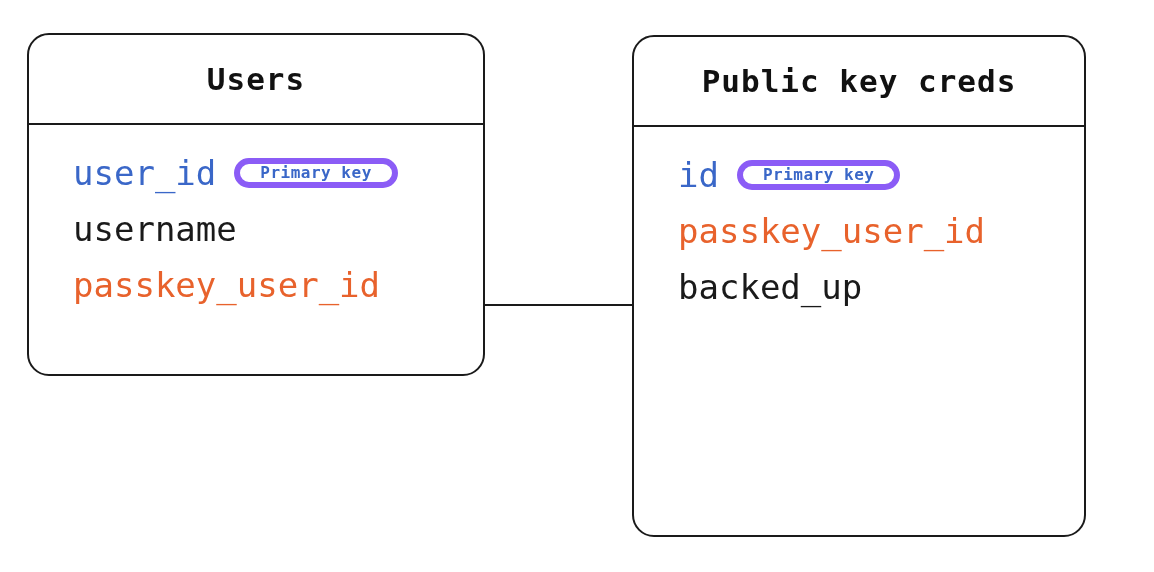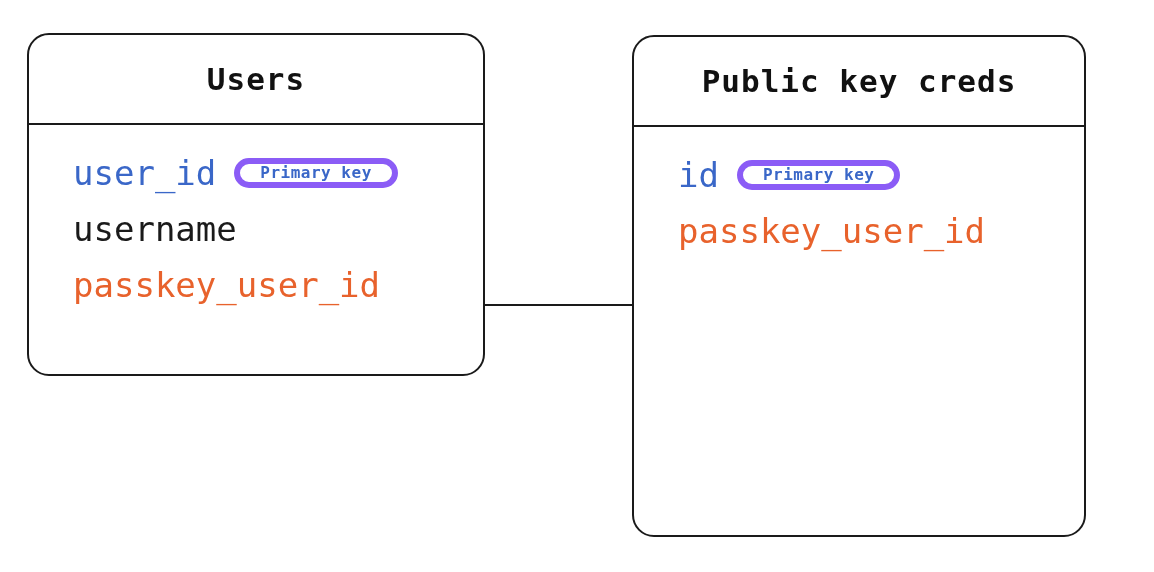--- a/index.html
+++ b/index.html
@@ -170,19 +170,22 @@
         <span class="pk-badge">
           <span class="pk-badge-label">Primary key</span>
         </span>
       </div>
 
 
       <div class="field-row">
         <span class="field-name fk">passkey_user_id</span>
       </div>
 
+      <div class="field-row">
+        <span class="field-name plain">backed_up</span>
+      </div>
 
 
 
     </div>
   </div>
 
 </div>
 
 </body></html>

